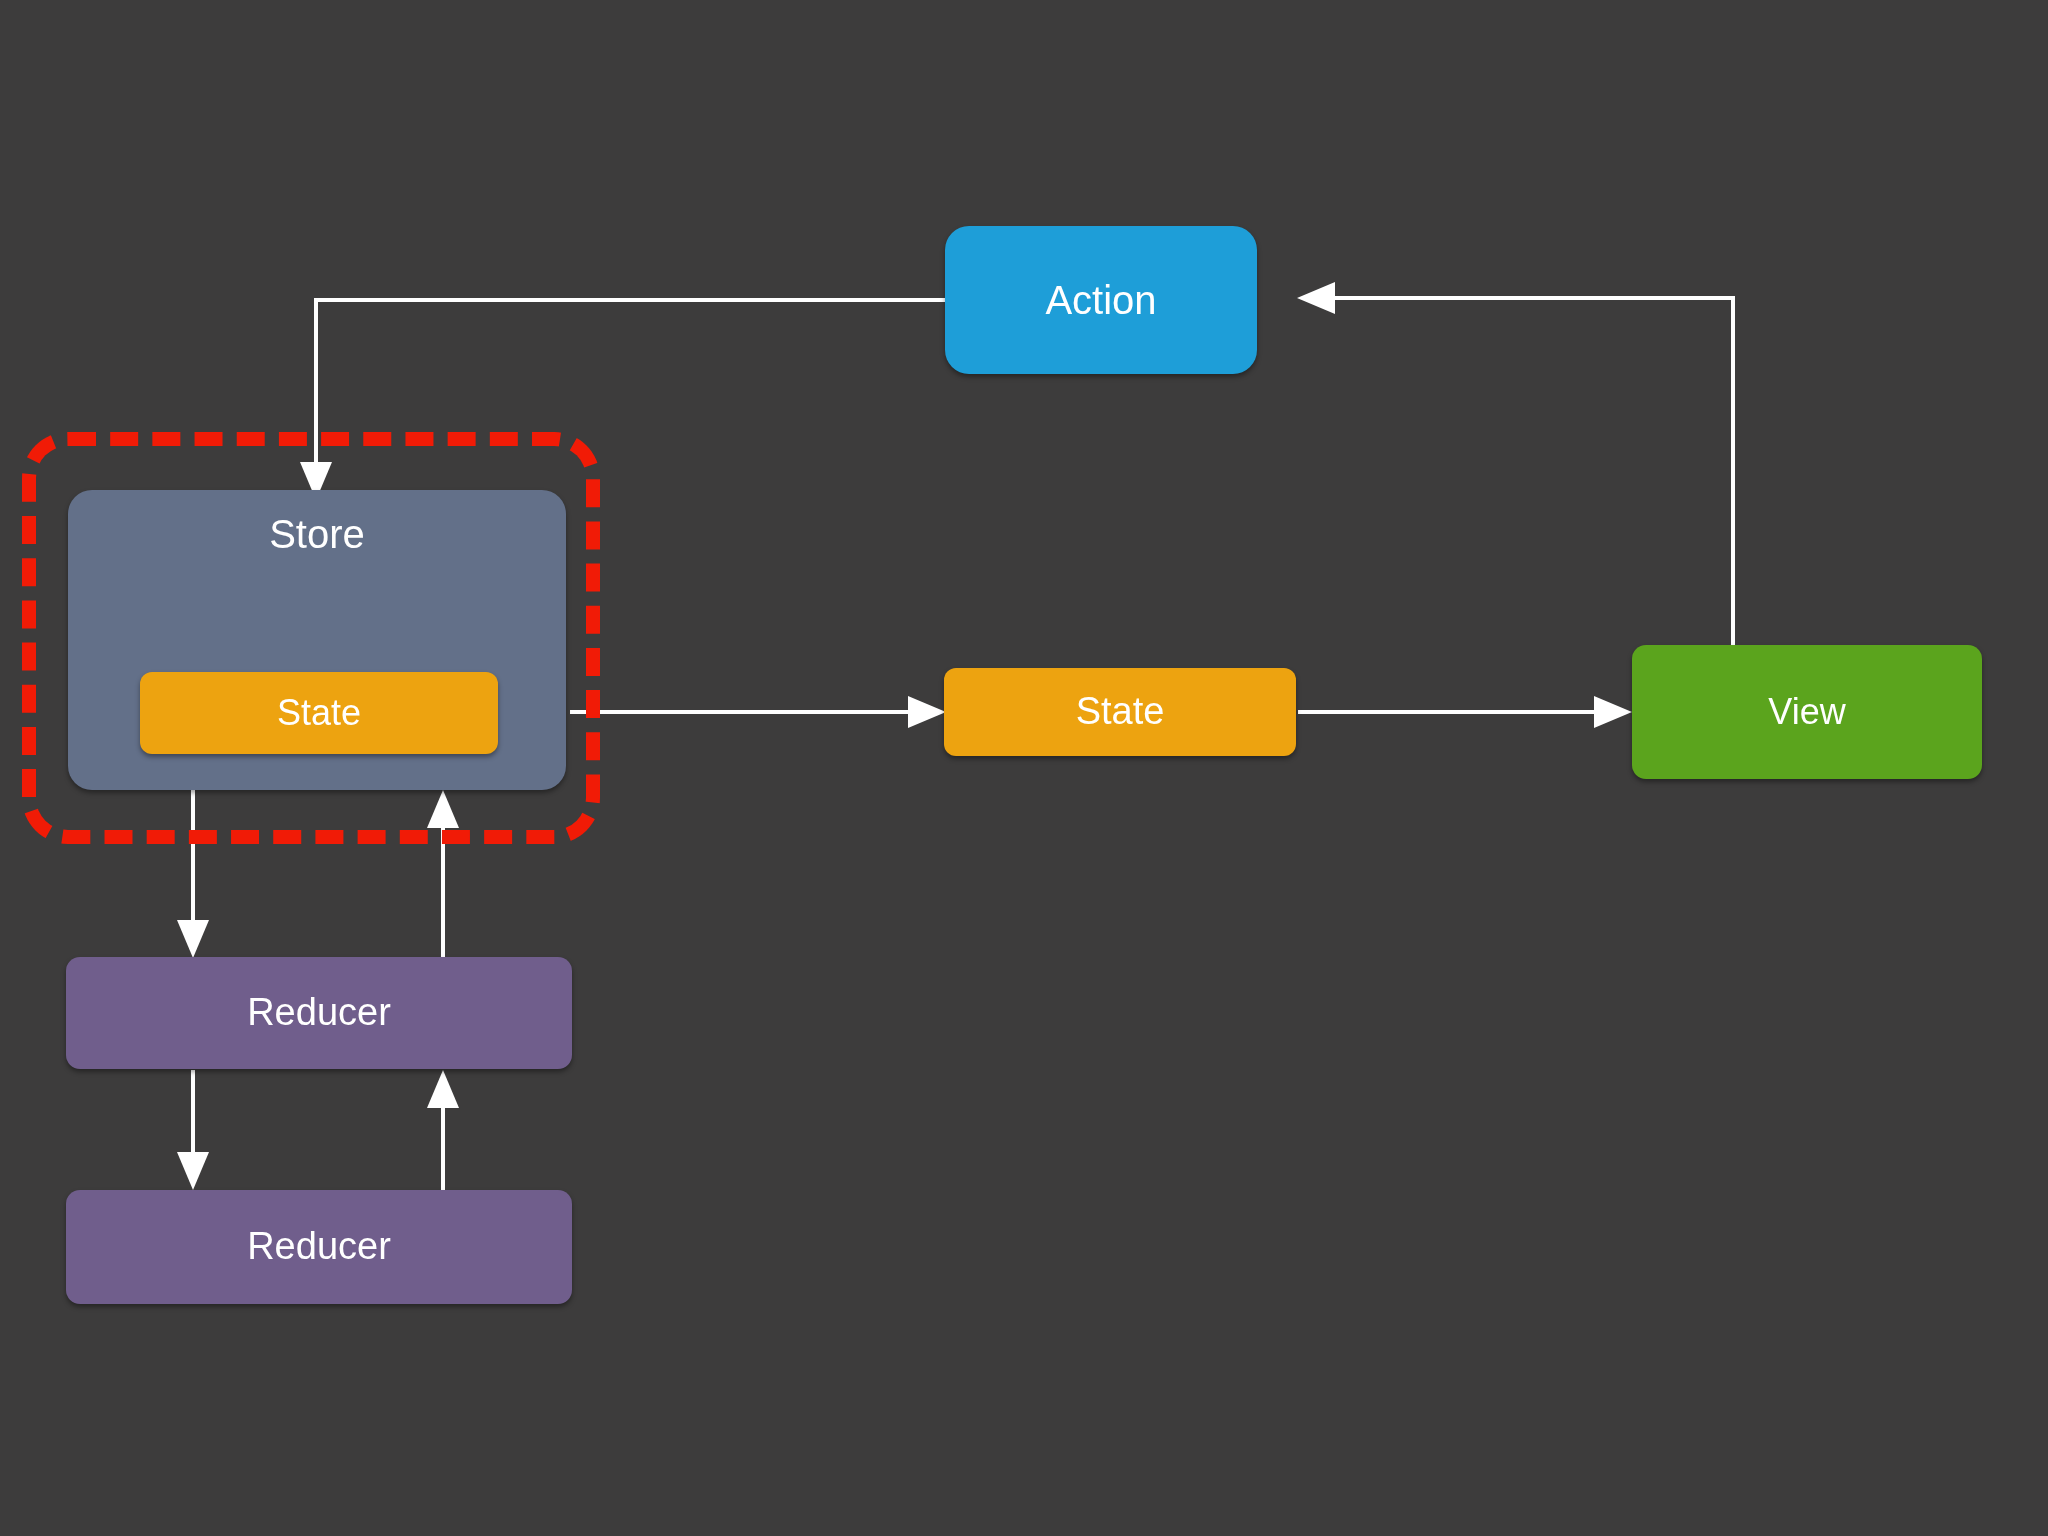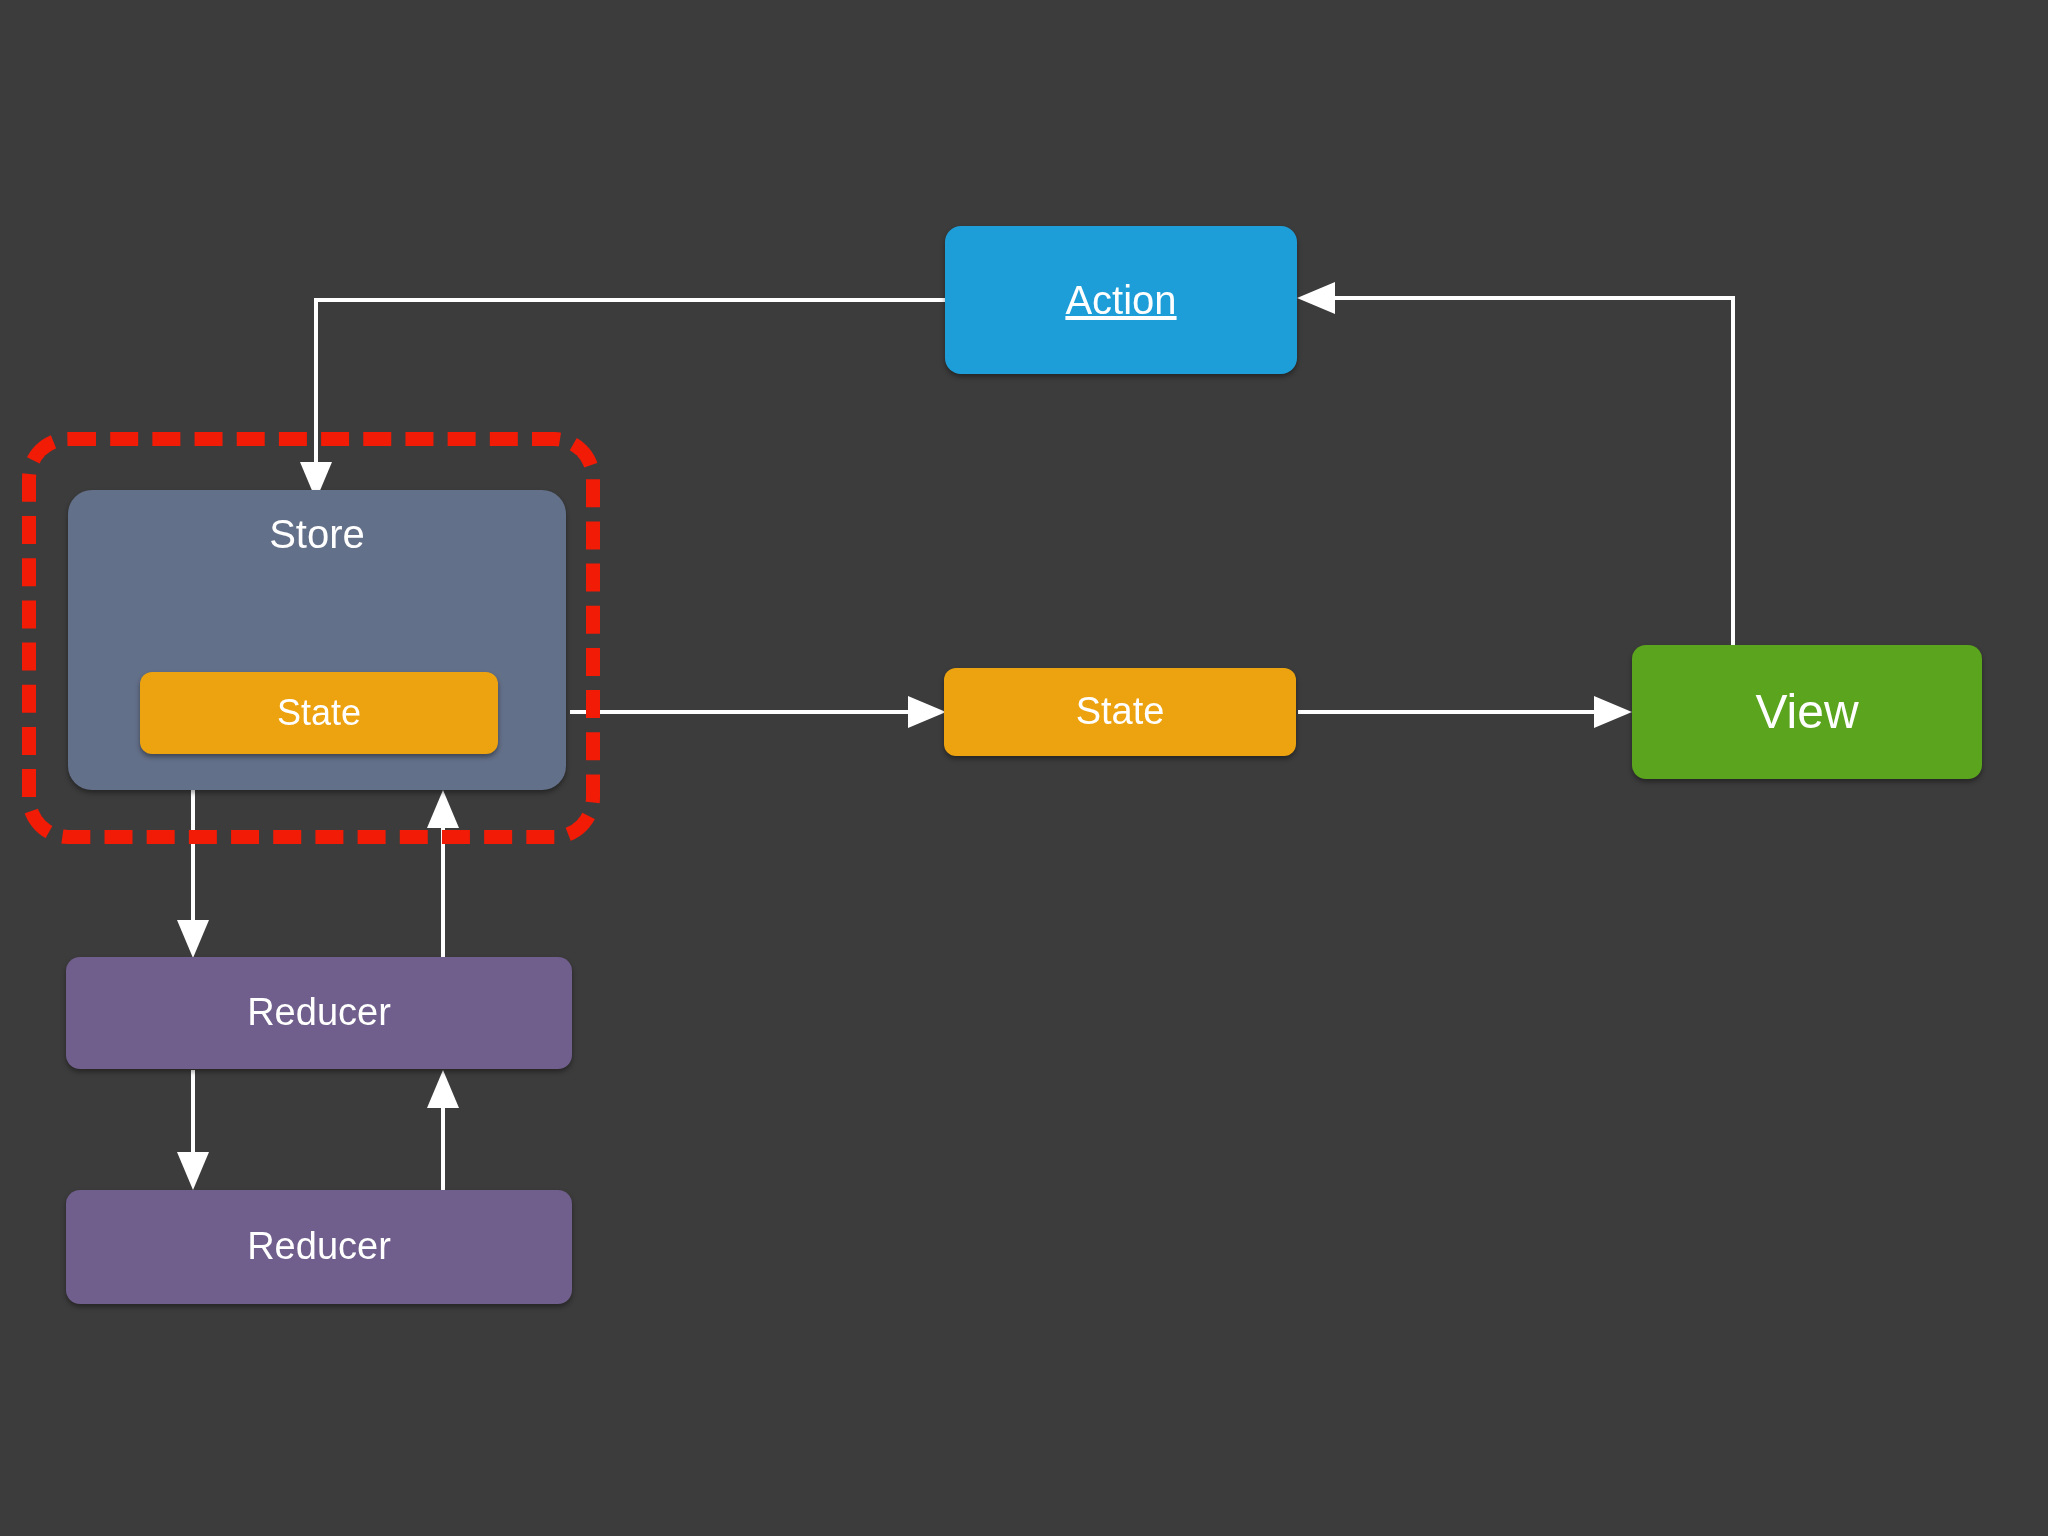--- a/index.html
+++ b/index.html
@@ -24,25 +24,24 @@
     color: #ffffff;
     font-weight: 400;
     text-align: center;
     border-radius: 14px;
     box-shadow: 0 3px 5px rgba(0,0,0,0.38);
     line-height: 1.1;
     user-select: none;
   }
   
   #node-action {
-    left: 945px; top: 226px; width: 352px; height: 148px;
+    left: 945px; top: 226px; width: 312px; height: 148px;
     background: #1e9ed8;
     font-size: 40px;
-    border-radius: 16px;
-    text-decoration: underline;
+    border-radius: 24px;
   }
   #node-store {
     left: 68px; top: 490px; width: 498px; height: 300px;
     background: #637089;
     border-radius: 24px;
     align-items: flex-start;
     justify-content: center;
     padding-top: 22px;
     font-size: 40px;
   }
@@ -54,21 +53,21 @@
   }
   #node-state-mid {
     left: 944px; top: 668px; width: 352px; height: 88px;
     background: #eda310;
     font-size: 38px;
     border-radius: 12px;
   }
   #node-view {
     left: 1632px; top: 645px; width: 350px; height: 134px;
     background: #5ba41d;
-    font-size: 48px;
+    font-size: 36px;
     border-radius: 14px;
   }
   #node-reducer-1 {
     left: 66px; top: 957px; width: 506px; height: 112px;
     background: #705e8c;
     font-size: 38px;
     border-radius: 14px;
   }
   #node-reducer-2 {
     left: 66px; top: 1190px; width: 506px; height: 114px;

